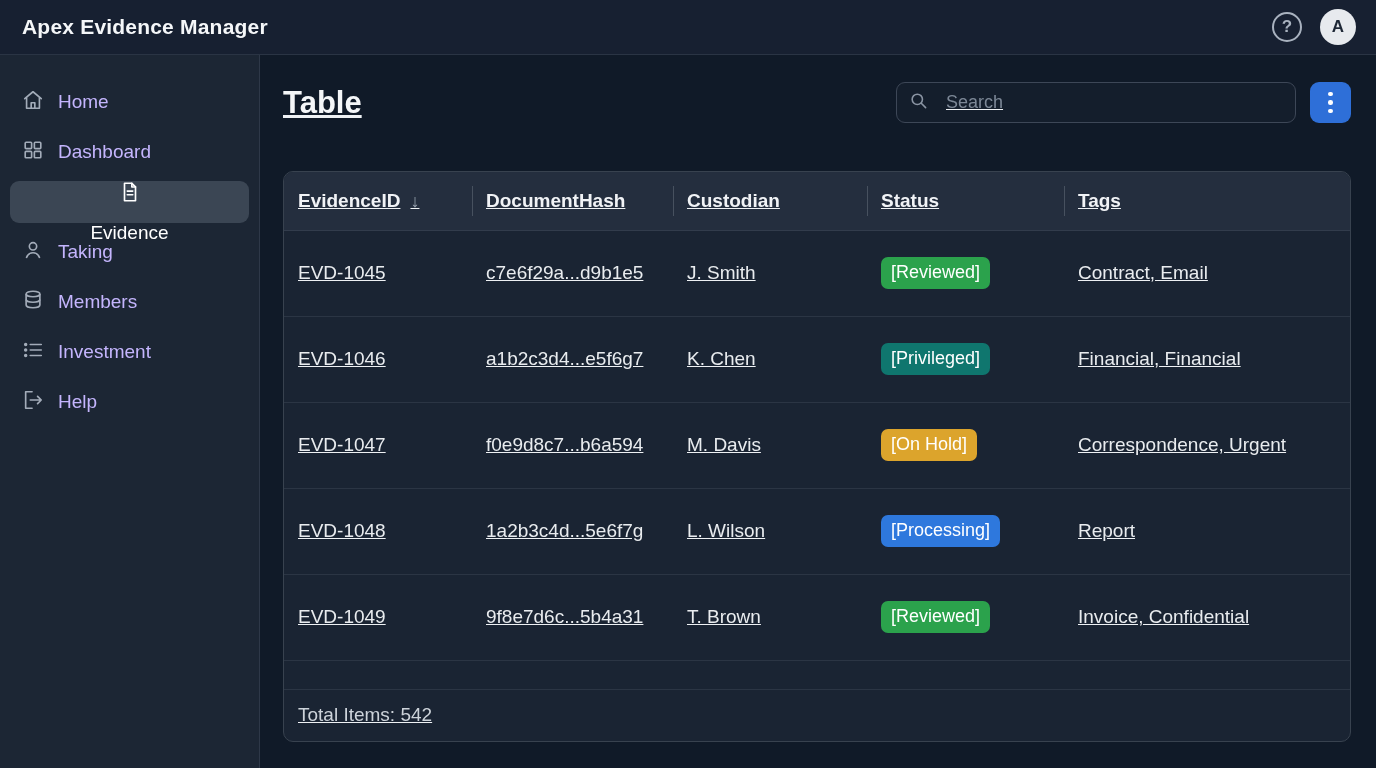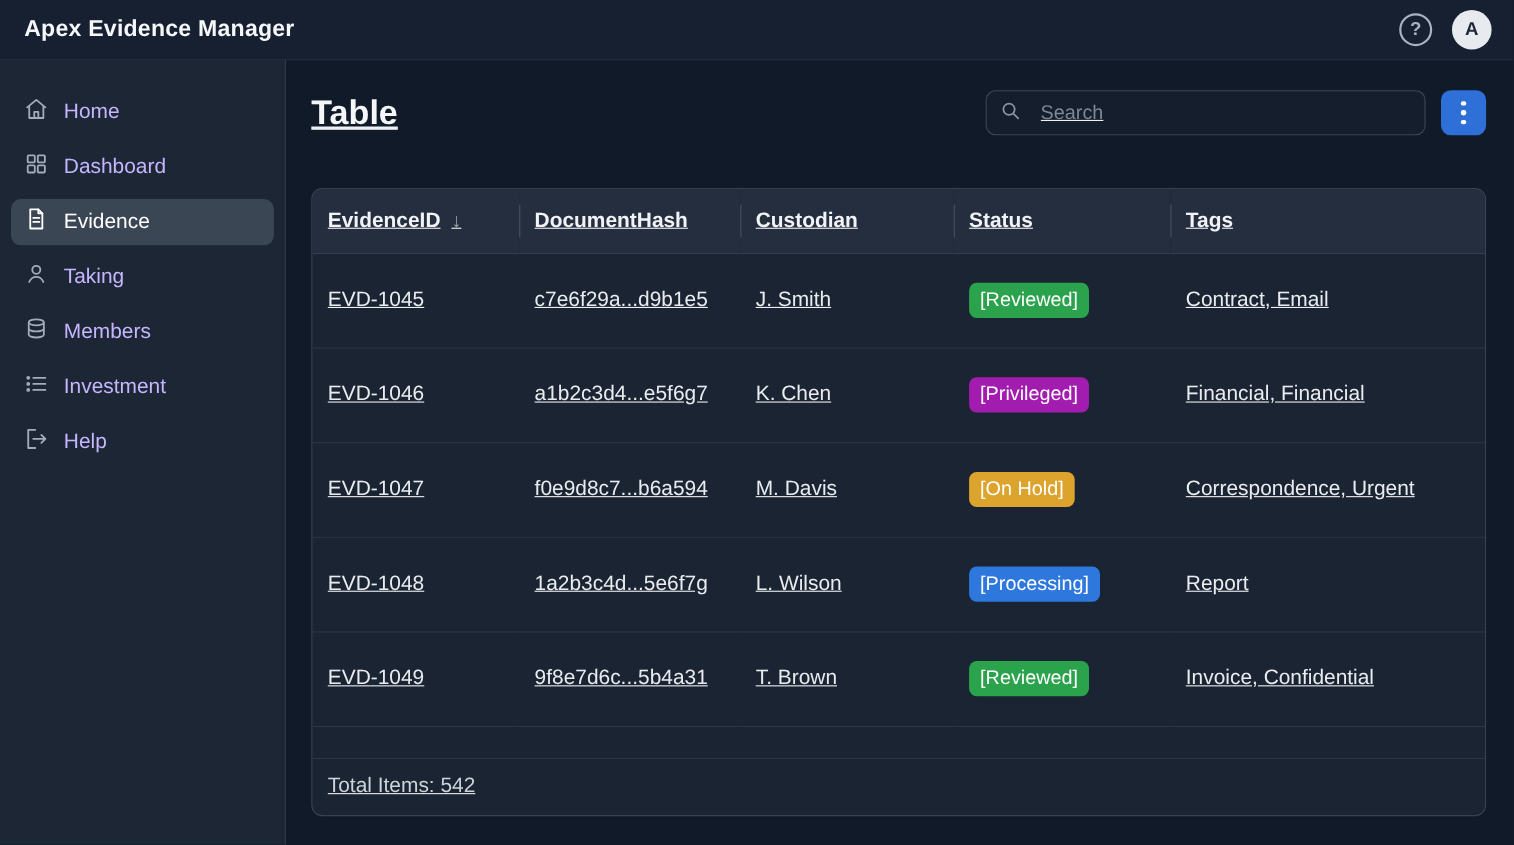--- a/index.html
+++ b/index.html
@@ -70,20 +70,21 @@
     padding: 0 12px;
     border-radius: 9px;
     color: #c4b5fd;
     font-size: 19px;
     cursor: pointer;
   }
   .nav-item svg { width: 22px; height: 22px; stroke: #a3acb9; flex: 0 0 22px; }
   .nav-item.active {
     background: #3b4654;
     color: #ffffff;
+    flex-direction: column;
   }
   .nav-item.active svg { stroke: #ffffff; }
 
   
   .main {
     flex: 1;
     padding: 27px 25px 0 23px;
     background: #101a28;
     min-width: 0;
     text-decoration: underline;
@@ -307,21 +308,21 @@
     <td>c7e6f29a...d9b1e5</td>
     <td>J. Smith</td>
     <td><span class="badge" style="background: rgb(43, 162, 76);">[Reviewed]</span></td>
     <td>Contract, Email</td>
   </tr>
 
   <tr>
     <td>EVD-1046</td>
     <td>a1b2c3d4...e5f6g7</td>
     <td>K. Chen</td>
-    <td><span class="badge" style="background: #a21caf;">[Privileged]</span></td>
+    <td><span class="badge" style="background: #0f766e;">[Privileged]</span></td>
     <td>Financial, Financial</td>
   </tr>
 
   <tr>
     <td>EVD-1047</td>
     <td>f0e9d8c7...b6a594</td>
     <td>M. Davis</td>
     <td><span class="badge" style="background: rgb(220, 164, 44);">[On Hold]</span></td>
     <td>Correspondence, Urgent</td>
   </tr>

